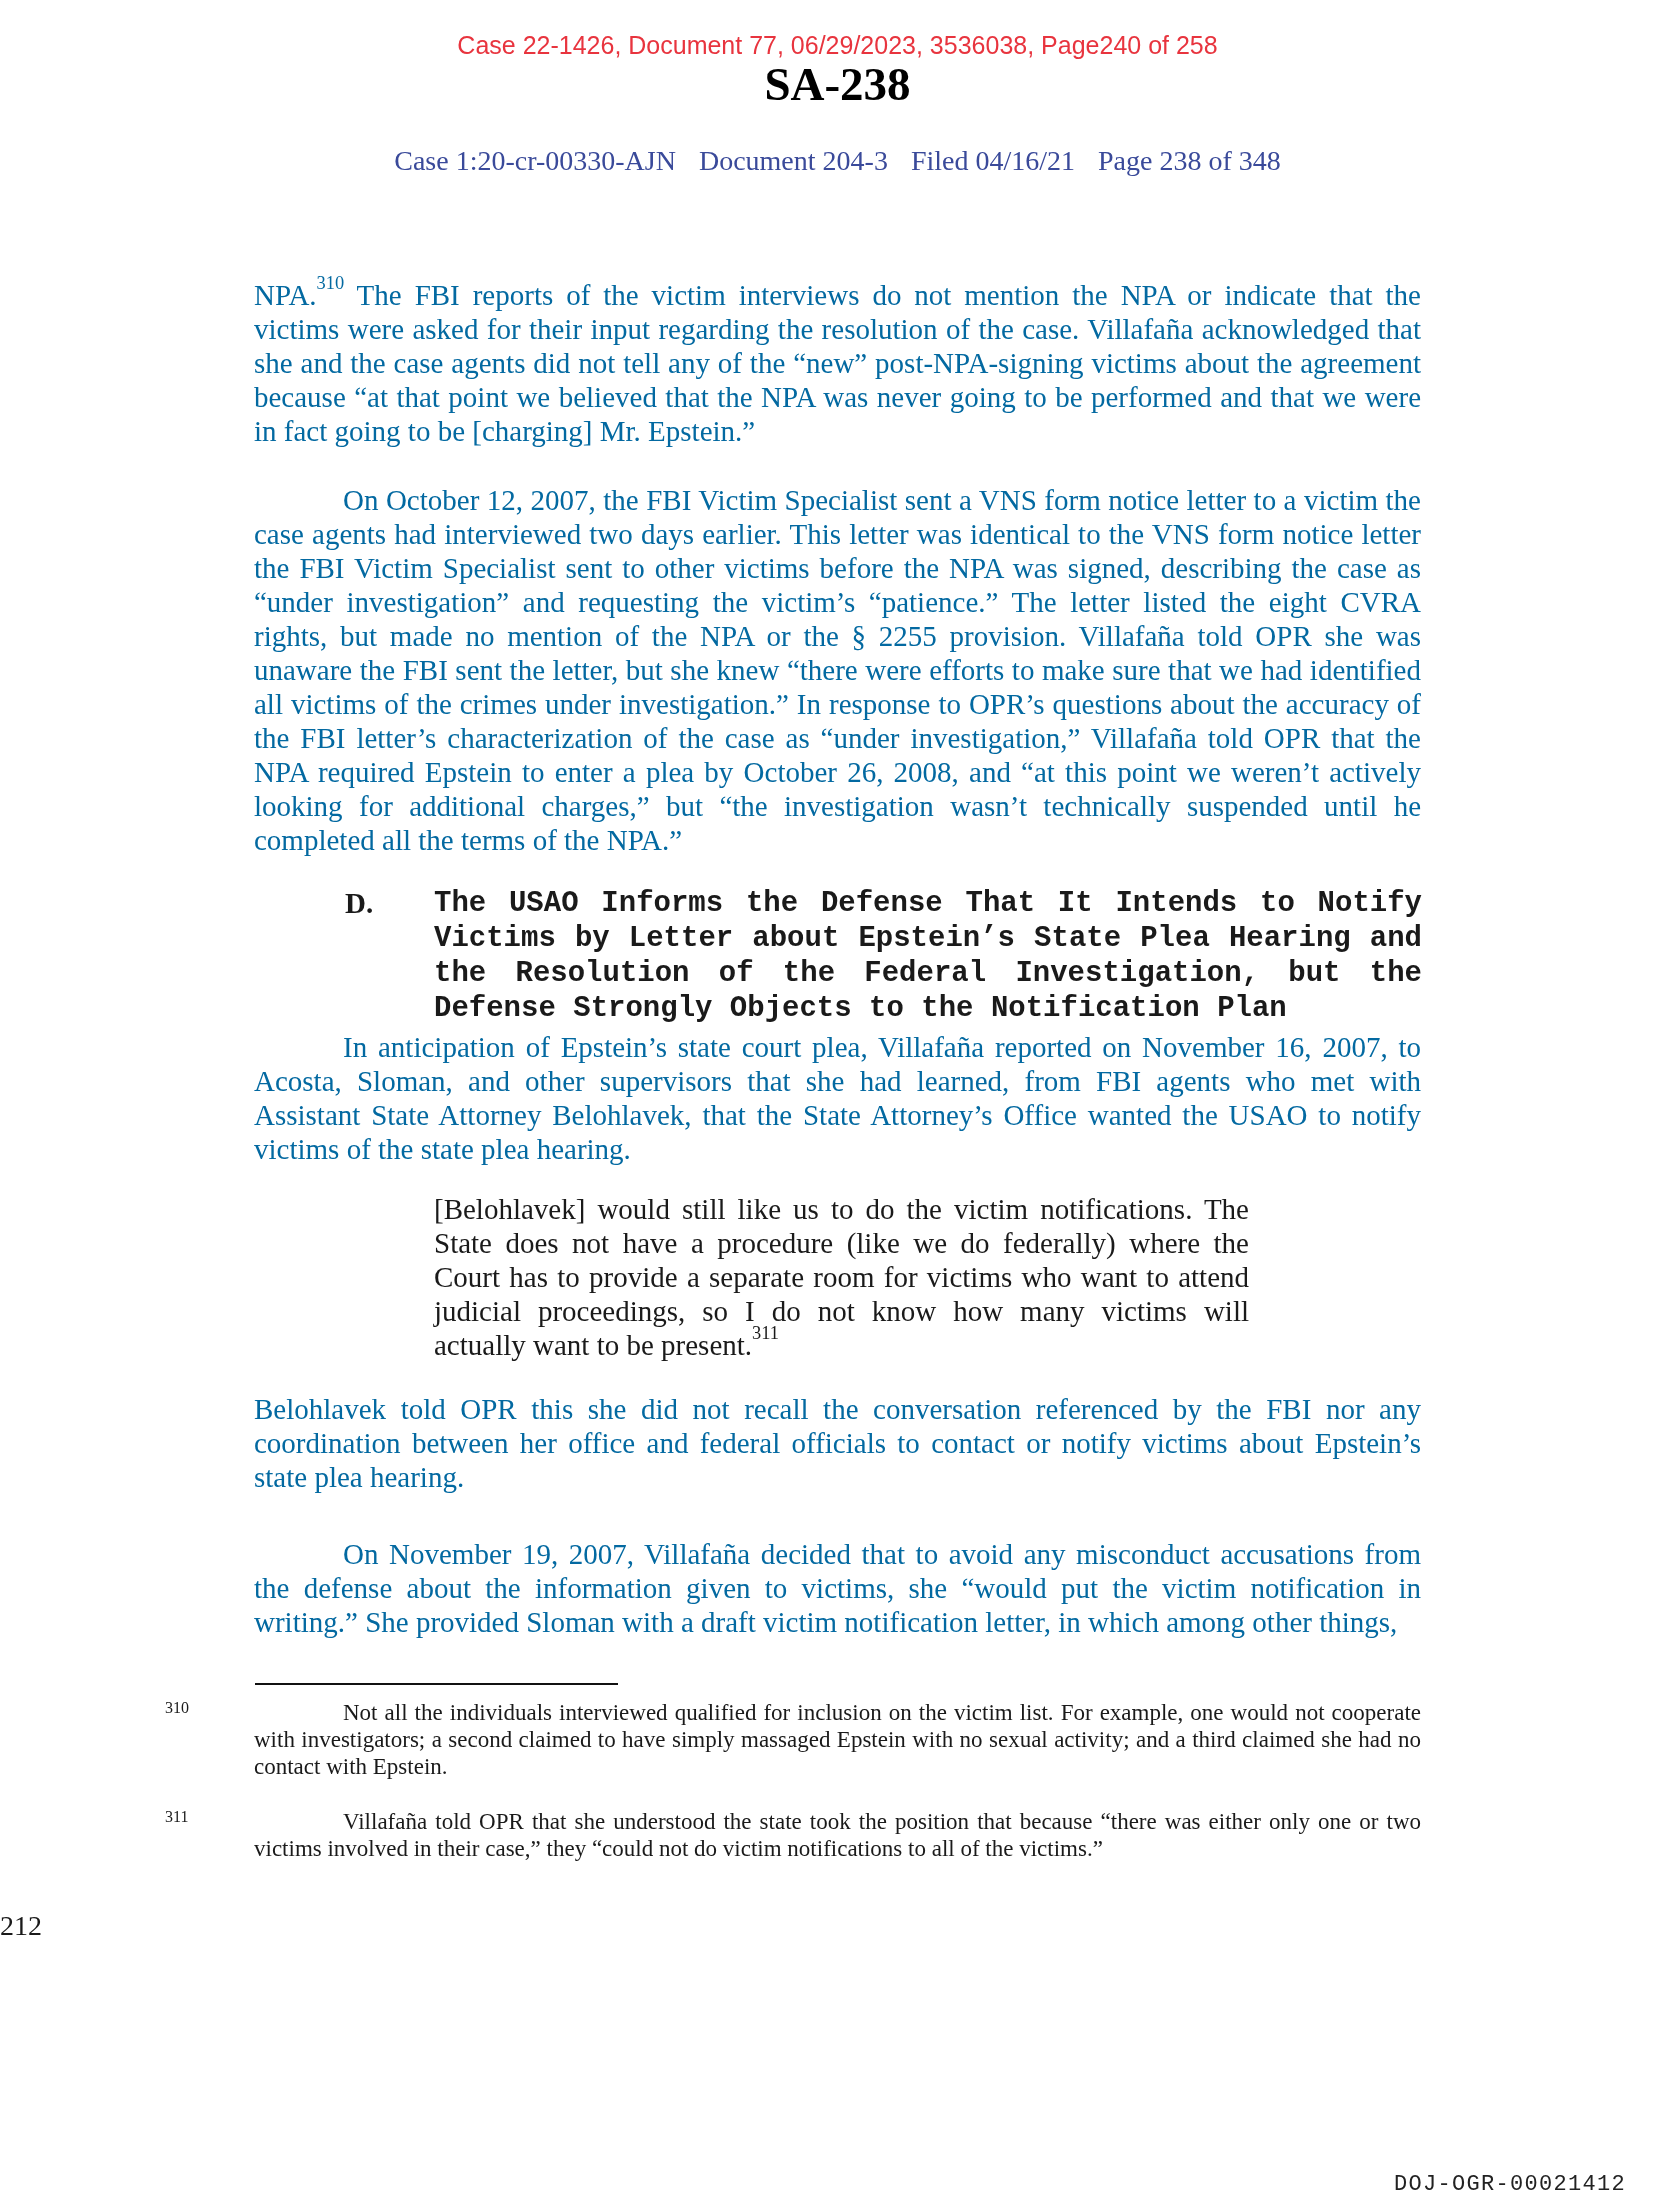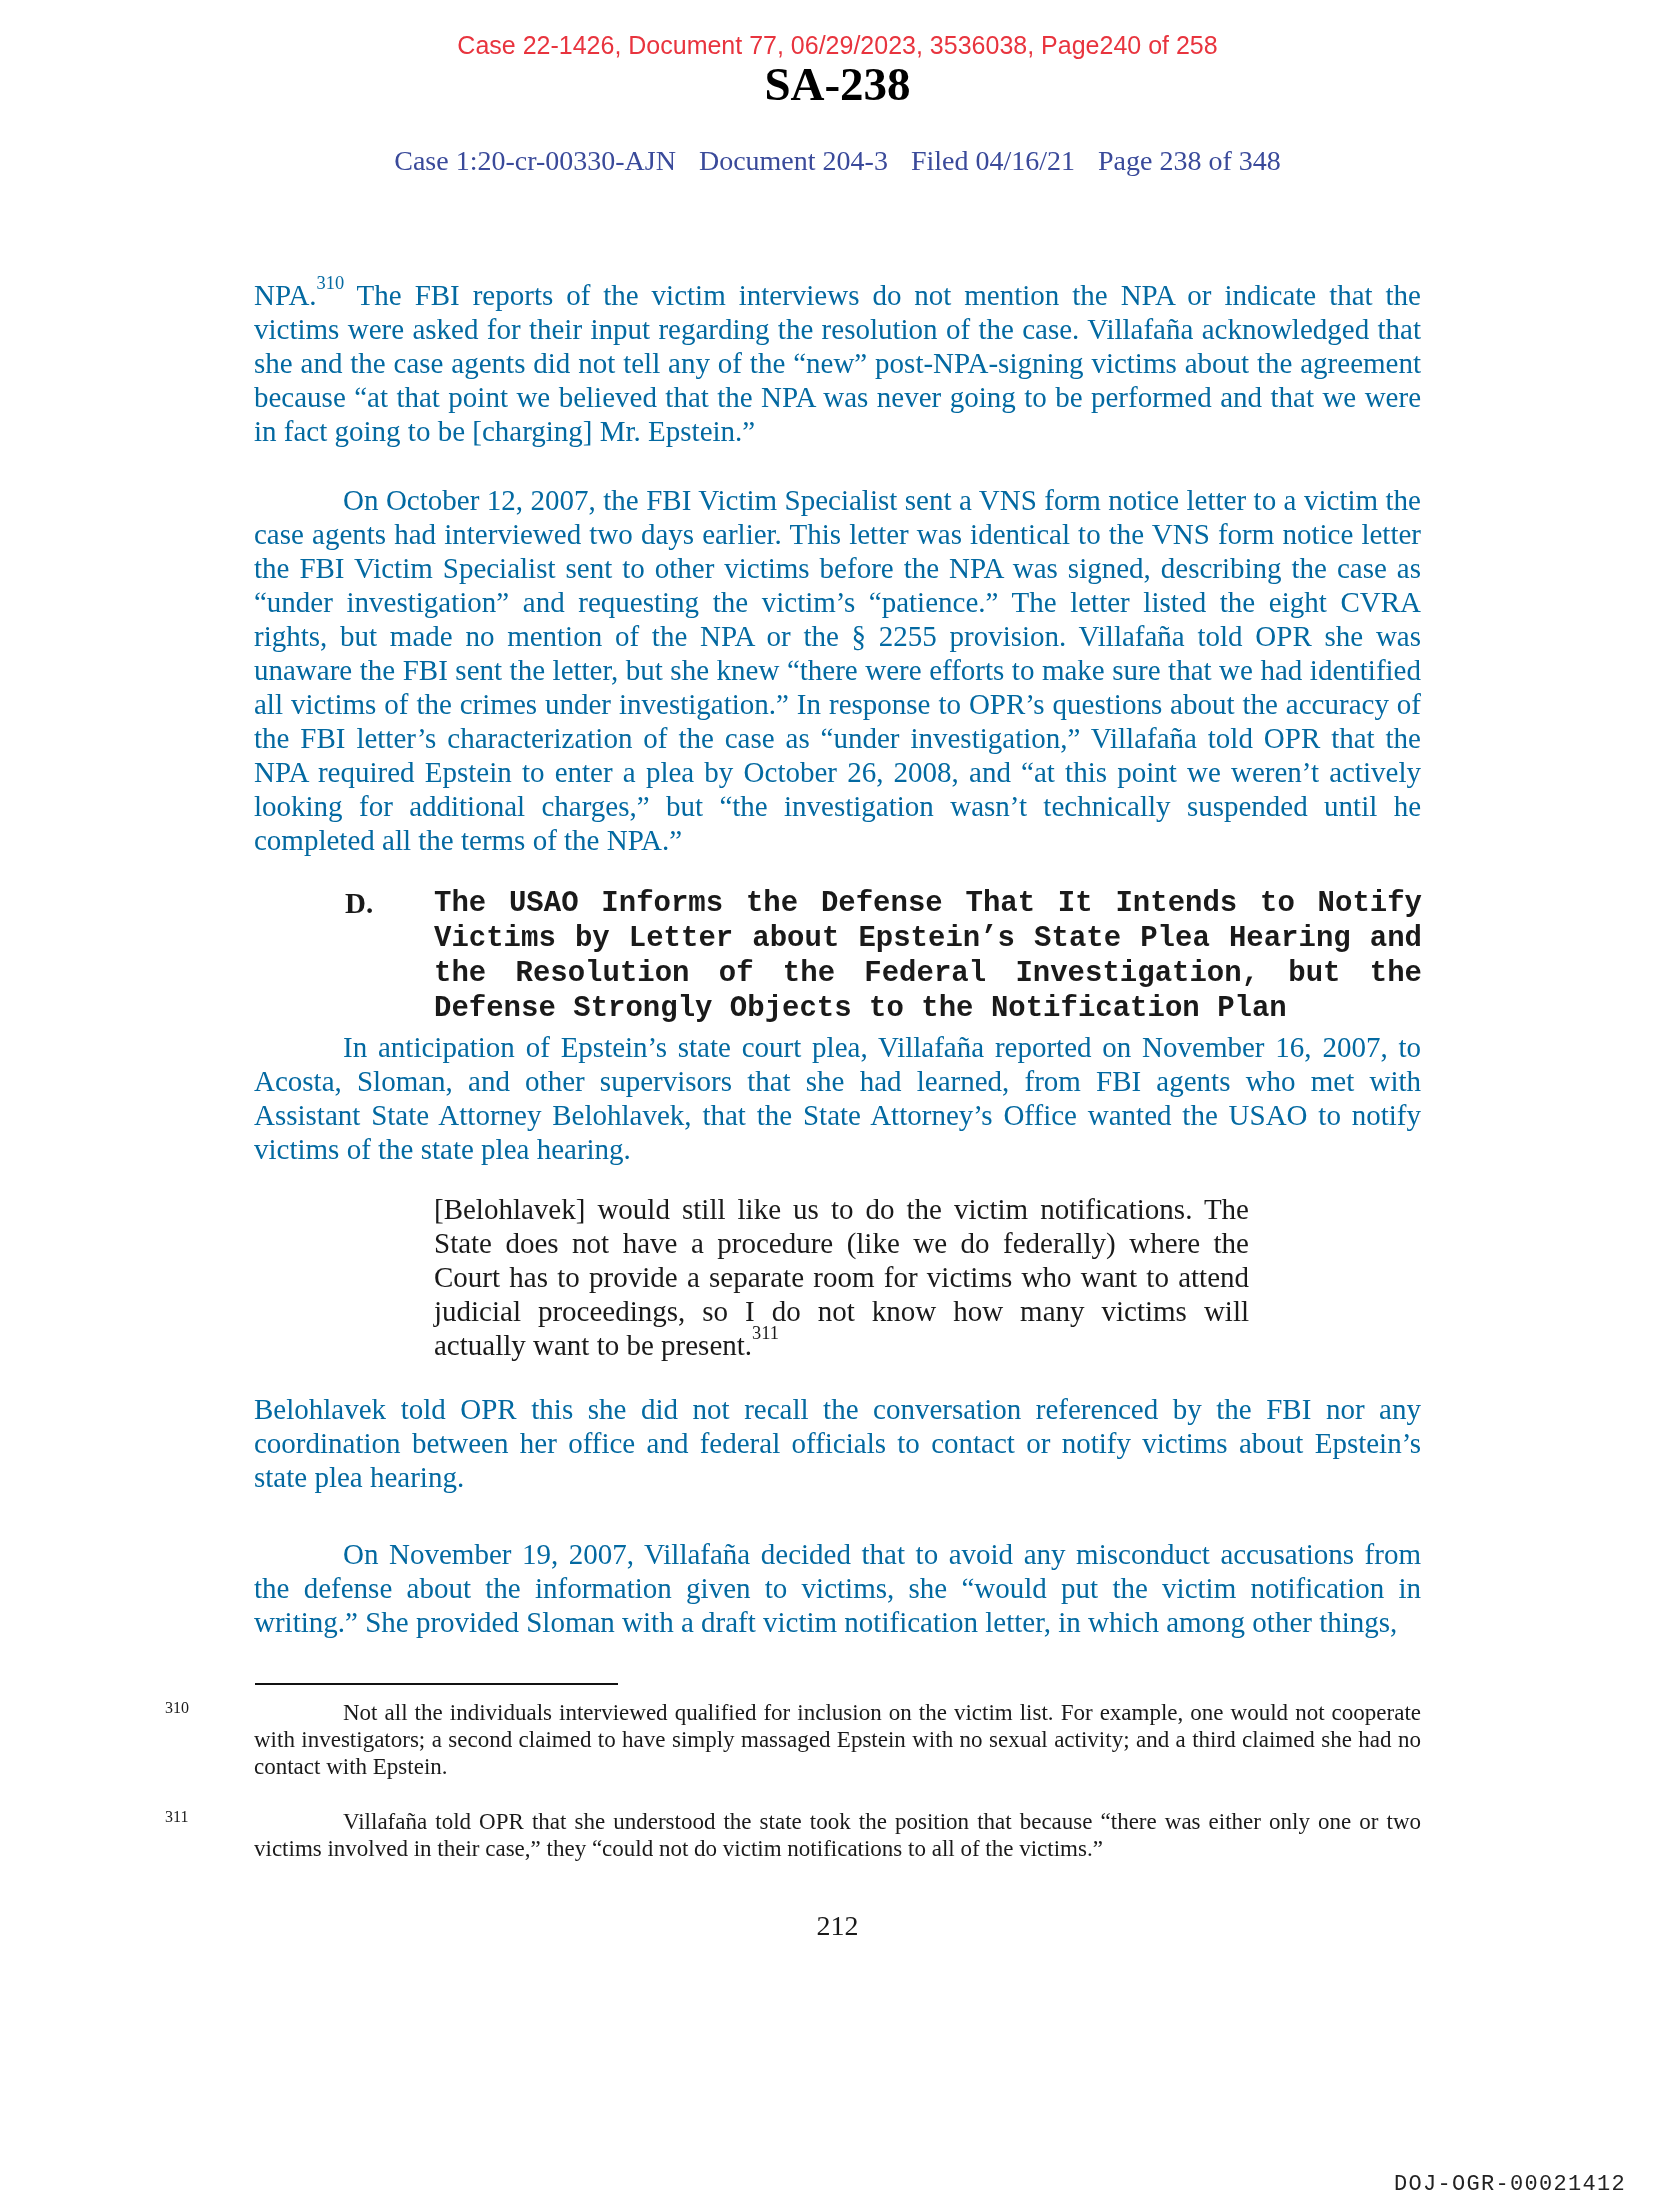--- a/index.html
+++ b/index.html
@@ -60,21 +60,21 @@
       position: absolute; left: 254px; width: 1167px;
       font-family: "Liberation Serif", serif; font-size: 23px; line-height: 27px;
       color: #1a1a1a; text-align: justify;
     }
     .footnotes .fnote { margin: 0; text-indent: 89px; position: relative; }
     .footnotes .fnum { position: absolute; left: -89px; top: -5.3px; font-size: 16px; text-indent: 0; }
     .fn1 { top: 1699px; }
     .fn2 { top: 1808px; }
 
     .page-num {
-      position: absolute; left: 0; width: 1675px; top: 1909px; text-align: center;
+      position: absolute; left: 0; width: 1675px; top: 1909px; text-align: left;
       font-family: "Liberation Serif", serif; font-size: 28px; line-height: 34px; color: #1a1a1a;
     }
 
     .bates {
       position: absolute; right: 49px; top: 2168px;
       font-family: "Liberation Mono", monospace; font-size: 22px; line-height: 33px;
       color: #222; letter-spacing: 1.3px;
     }
   </style>
 </head>

